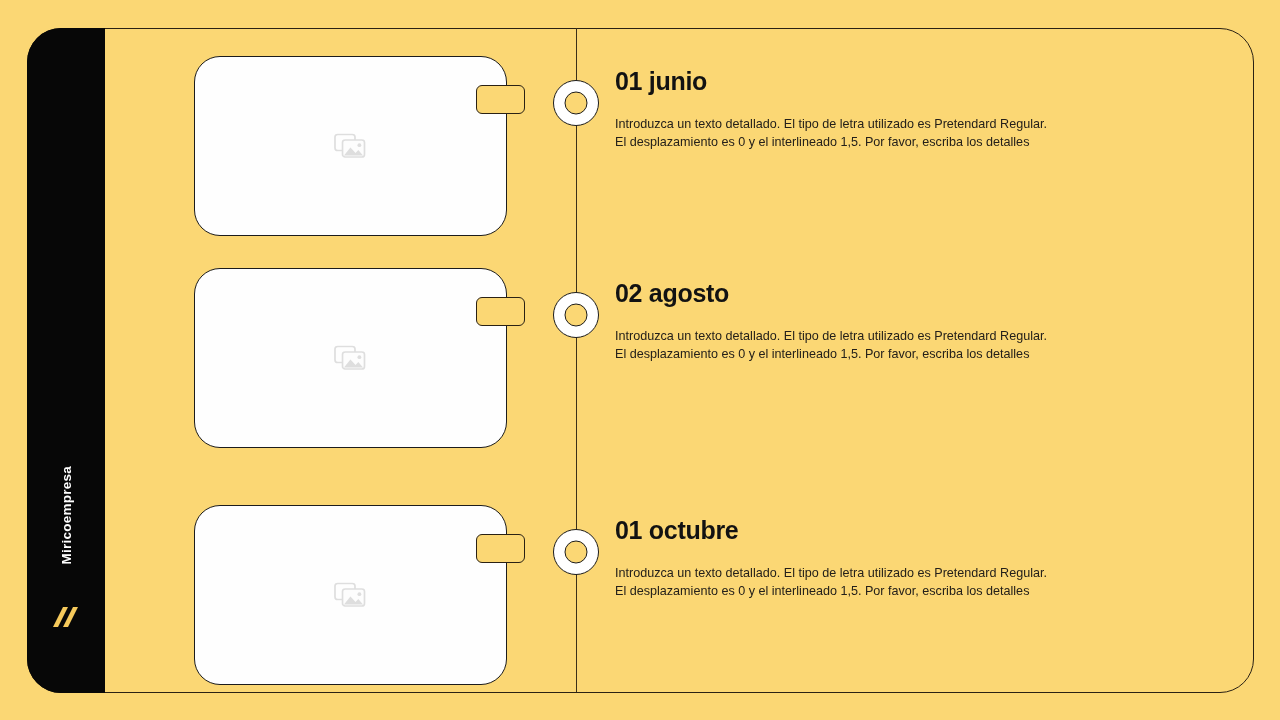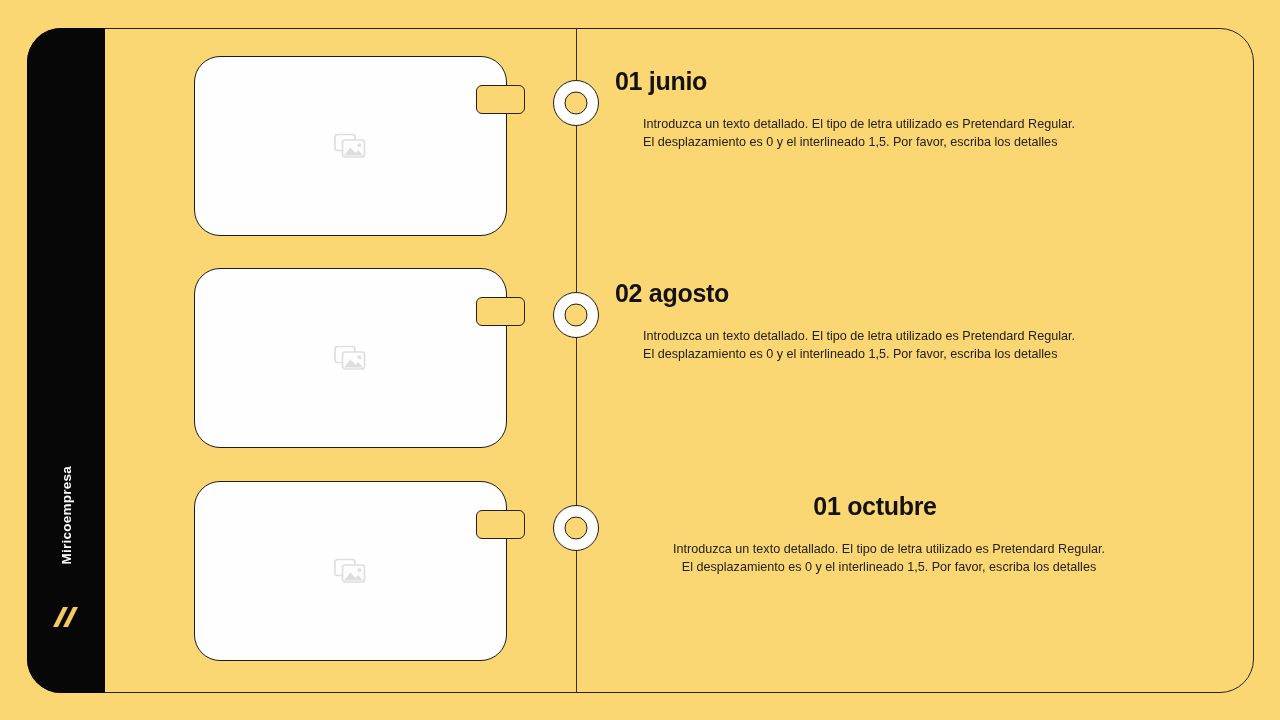--- a/index.html
+++ b/index.html
@@ -80,21 +80,21 @@
 
   
   .row {
     position: absolute;
     left: 0;
     width: 1136px;
     height: 200px;
   }
   .row.r0 { top: 50px; }
   .row.r1 { top: 262px; }
-  .row.r2 { top: 475px; text-align: center; }
+  .row.r2 { top: 499px; }
 
   
   .media-card {
     position: absolute;
     left: 194px;
     top: 6px;
     width: 313px;
     height: 180px;
     background: #fefefe;
     border: 1.4px solid #1c1c1c;
@@ -162,21 +162,21 @@
     letter-spacing: -0.3px;
     line-height: 1.1;
   }
 
   .entry-body {
     margin-top: 19px;
     font-size: 12.6px;
     line-height: 1.5;
     color: #24201a;
   }
-  .entry-body .line { display: block; margin-left: 28px; }
+  .entry-body .line { display: block; }
 </style>
 </head>
 <body>
 
 <div id="slide">
 
   <div id="frame-border"></div>
 
   <div id="sidebar">
     <div id="sidebar-brand">Miricoempresa</div>

